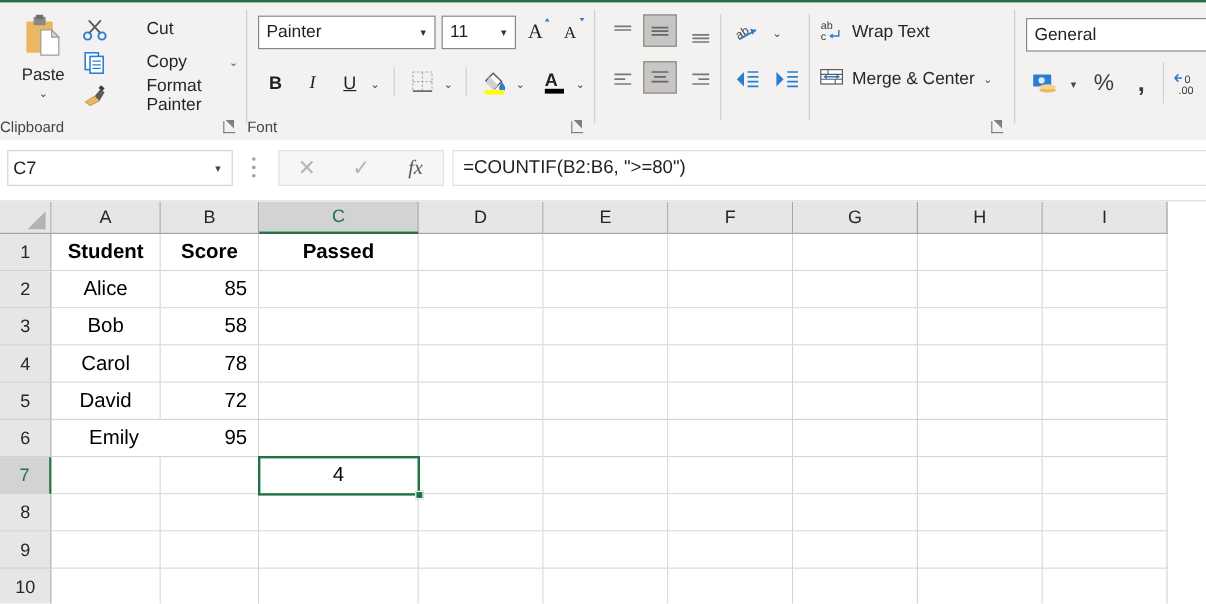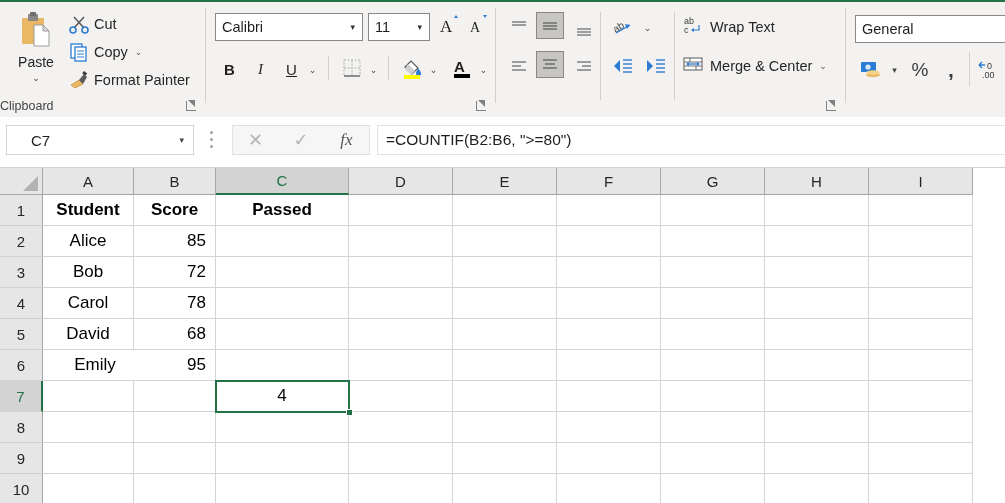--- a/index.html
+++ b/index.html
@@ -53,21 +53,21 @@
   .paste-label {
     position: absolute; left: 0; top: 46px; width: 100%;
     font-size: 14px; color: #262626; text-align: center;
   }
   .paste-caret {
     position: absolute; left: 0; top: 66px; width: 100%;
     font-size: 9px; color: #444; line-height: 1;
   }
   .clip-item {
     position: absolute; left: 68px; height: 27px;
-    cursor: pointer; display: flex; align-items: center;
+    cursor: pointer; display: flex; align-items: center; gap: 28px;
   }
   .clip-item span.lbl { font-size: 14.5px; color: #262626; margin-left: 4px; }
   .clip-ico { width: 22px; height: 22px; position: relative; flex: none; }
   .mini-caret { font-size: 9px; color: #555; margin-left: 7px; }
 
   
   #grp-font { left: 206px; width: 289px; }
   .combo {
     position: absolute; background: #ffffff; border: 1px solid #8a8886;
     display: flex; align-items: center; cursor: text;
@@ -116,21 +116,21 @@
   
   #formula-bar {
     position: absolute; left: 0; top: 117px; width: 1005px; height: 51px;
     background: #ffffff; border-bottom: 1px solid #d4d4d4;
   }
   #name-box {
     position: absolute; left: 6px; top: 8px; width: 188px; height: 30px;
     background: #ffffff; border: 1px solid #d4d4d4;
     display: flex; align-items: center; cursor: text;
   }
-  #name-box .nb-txt { font-size: 15px; color: #201f1e; margin-left: 24px; flex: 1; }
+  #name-box .nb-txt { font-size: 15px; color: #201f1e; margin-left: 4px; flex: 1; }
   #name-box .nb-caret { font-size: 9px; color: #444; margin-right: 9px; }
   #fb-grip {
     position: absolute; left: 210px; top: 14px; width: 4px; height: 18px;
     cursor: col-resize;
   }
   #fb-grip i {
     display: block; width: 3px; height: 3px; border-radius: 50%;
     background: #a0a0a0; margin-bottom: 4px;
   }
   #fb-icons {
@@ -269,21 +269,21 @@
       <span class="lbl">Format Painter</span>
     </div>
 
     <div class="rgroup-label">Clipboard</div>
     <div class="dlg-launcher" style="right:8px;"></div>
   </div>
   <div class="rgroup-sep" style="left:205px;"></div>
 
   <div class="rgroup" id="grp-font">
     <div class="combo" id="font-name-combo">
-      <span class="txt">Calibri</span>
+      <span class="txt">Painter</span>
       <span class="cb-caret">▾</span>
     </div>
     <div class="combo" id="font-size-combo">
       <span class="txt">11</span>
       <span class="cb-caret">▾</span>
     </div>
 
     <div class="grow-shrink" style="left:229px;">
       <span>
         <svg width="24" height="24" viewBox="0 0 24 24">
@@ -337,20 +337,21 @@
     <div class="fbtn" style="left:242px;top:52px;">
       <span>
         <svg width="22" height="22" viewBox="0 0 22 22">
           <text x="3" y="15" font-family="Liberation Sans, sans-serif" font-size="15" font-weight="bold" fill="#201f1e">A</text>
           <rect x="3" y="17" width="16" height="4" fill="#000000"></rect>
         </svg>
       </span>
     </div>
     <div class="fcaret" style="left:270px;top:52px;">⌄</div>
 
+    <div class="rgroup-label">Font</div>
     <div class="dlg-launcher" style="right:8px;"></div>
   </div>
   <div class="rgroup-sep" style="left:495px;"></div>
 
   <div class="rgroup" id="grp-align">
 
     <div class="abtn" style="left:9px;top:10px;">
       <svg width="20" height="20" viewBox="0 0 20 20">
         <line x1="3" y1="4" x2="17" y2="4" stroke="#777" stroke-width="1.4"></line>
         <line x1="3" y1="7" x2="17" y2="7" stroke="#777" stroke-width="1.4"></line>
@@ -563,21 +564,21 @@
       <div class="cell" style="left: 349px; top: 58px; width: 104px; height: 31px;"></div>
       <div class="cell" style="left: 453px; top: 58px; width: 104px; height: 31px;"></div>
       <div class="cell" style="left: 557px; top: 58px; width: 104px; height: 31px;"></div>
       <div class="cell" style="left: 661px; top: 58px; width: 104px; height: 31px;"></div>
       <div class="cell" style="left: 765px; top: 58px; width: 104px; height: 31px;"></div>
       <div class="cell" style="left: 869px; top: 58px; width: 104px; height: 31px;"></div>
       <div class="cell ctr" style="left: 43px; top: 89px; width: 91px; height: 31px;">
         <span>Bob</span>
       </div>
       <div class="cell rgt" style="left: 134px; top: 89px; width: 82px; height: 31px;">
-        <span>72</span>
+        <span>58</span>
       </div>
       <div class="cell" style="left: 216px; top: 89px; width: 133px; height: 31px;"></div>
       <div class="cell" style="left: 349px; top: 89px; width: 104px; height: 31px;"></div>
       <div class="cell" style="left: 453px; top: 89px; width: 104px; height: 31px;"></div>
       <div class="cell" style="left: 557px; top: 89px; width: 104px; height: 31px;"></div>
       <div class="cell" style="left: 661px; top: 89px; width: 104px; height: 31px;"></div>
       <div class="cell" style="left: 765px; top: 89px; width: 104px; height: 31px;"></div>
       <div class="cell" style="left: 869px; top: 89px; width: 104px; height: 31px;"></div>
       <div class="cell ctr" style="left: 43px; top: 120px; width: 91px; height: 31px;">
         <span>Carol</span>
@@ -589,21 +590,21 @@
       <div class="cell" style="left: 349px; top: 120px; width: 104px; height: 31px;"></div>
       <div class="cell" style="left: 453px; top: 120px; width: 104px; height: 31px;"></div>
       <div class="cell" style="left: 557px; top: 120px; width: 104px; height: 31px;"></div>
       <div class="cell" style="left: 661px; top: 120px; width: 104px; height: 31px;"></div>
       <div class="cell" style="left: 765px; top: 120px; width: 104px; height: 31px;"></div>
       <div class="cell" style="left: 869px; top: 120px; width: 104px; height: 31px;"></div>
       <div class="cell ctr" style="left: 43px; top: 151px; width: 91px; height: 31px;">
         <span>David</span>
       </div>
       <div class="cell rgt" style="left: 134px; top: 151px; width: 82px; height: 31px;">
-        <span>68</span>
+        <span>72</span>
       </div>
       <div class="cell" style="left: 216px; top: 151px; width: 133px; height: 31px;"></div>
       <div class="cell" style="left: 349px; top: 151px; width: 104px; height: 31px;"></div>
       <div class="cell" style="left: 453px; top: 151px; width: 104px; height: 31px;"></div>
       <div class="cell" style="left: 557px; top: 151px; width: 104px; height: 31px;"></div>
       <div class="cell" style="left: 661px; top: 151px; width: 104px; height: 31px;"></div>
       <div class="cell" style="left: 765px; top: 151px; width: 104px; height: 31px;"></div>
       <div class="cell" style="left: 869px; top: 151px; width: 104px; height: 31px;"></div>
       <div class="cell ctr" style="left: 43px; top: 182px; width: 105px; height: 31px;">
         <span>Emily</span>

